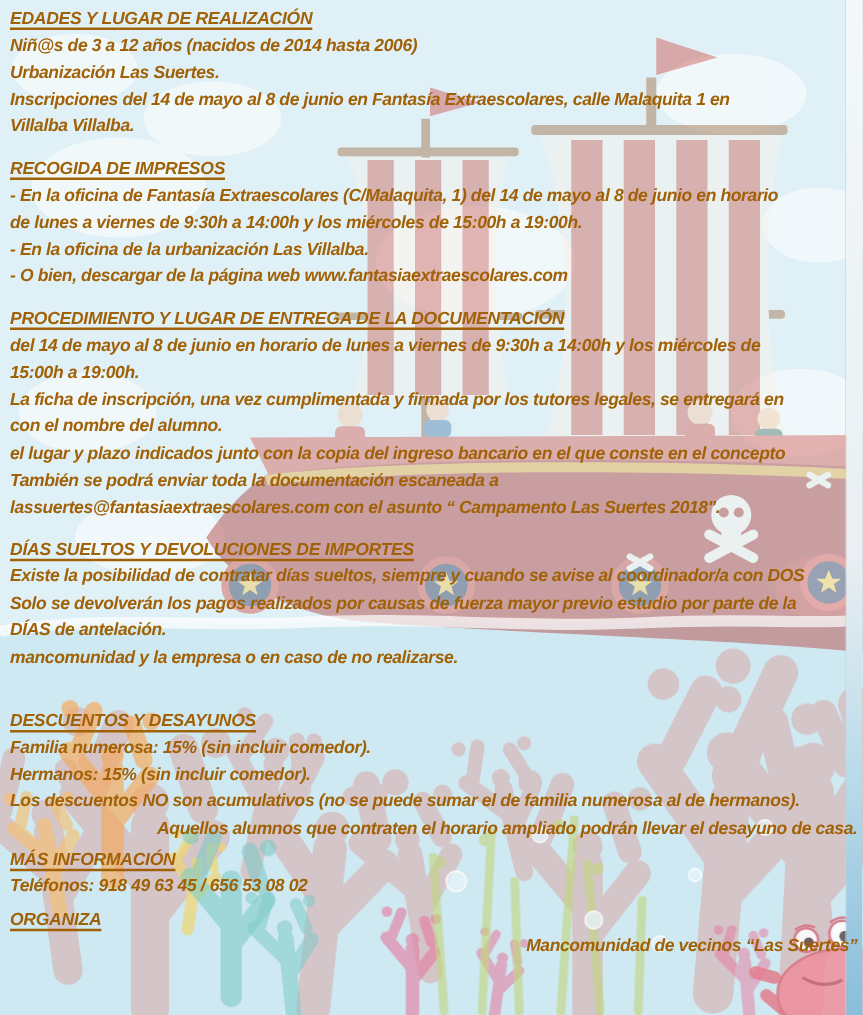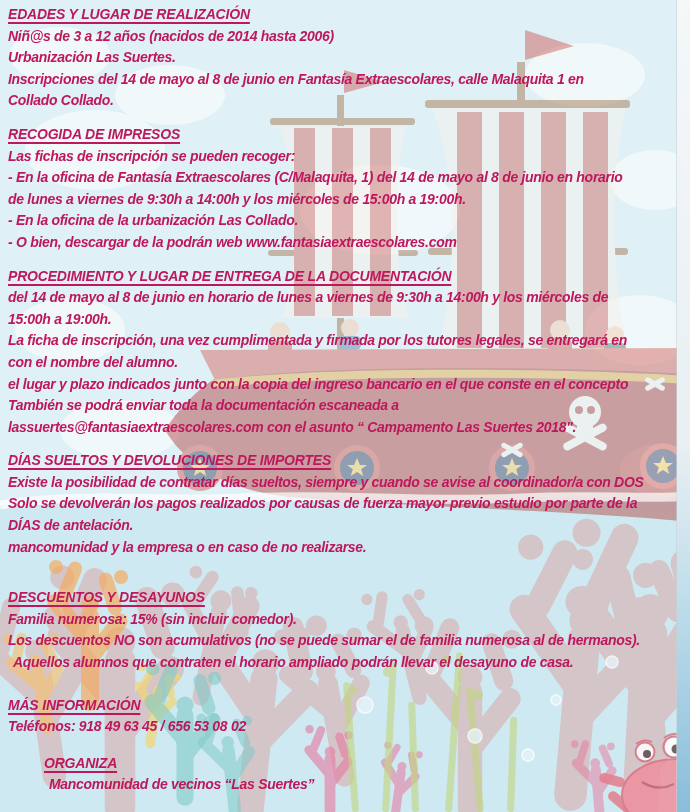--- a/index.html
+++ b/index.html
@@ -4,36 +4,36 @@
 <style>
   html,body{margin:0;padding:0;}
   body{
     width:690px;height:812px;overflow:hidden;position:relative;
     background:#dceef6;
     font-family:"Liberation Sans",sans-serif;
   }
   .bg{position:absolute;left:0;top:0;width:690px;height:812px;}
   .content{
     position:absolute;left:8px;top:4px;width:678px;
-    color:#be185d;font-style:italic;font-weight:700;
+    color:#a16207;font-style:italic;font-weight:700;
     font-size:14px;line-height:21.6px;
   }
   .sec{margin:0 0 12px 0;}
   .sec.g13{margin-bottom:29px;}
-  .sec.g21{margin-bottom:21px;}
-  .sec.g5{margin-bottom:15px;}
-  .sec.g0{margin-bottom:0;margin-left:36px;}
+  .sec.g21{margin-bottom:3px;}
+  .sec.g5{margin-bottom:5px;}
+  .sec.g0{margin-bottom:0;}
   .heading{
     text-decoration:underline;
     text-underline-offset:3px;
     text-decoration-thickness:1.5px;
     white-space:nowrap;letter-spacing:-0.2px;
   }
   .line{white-space:nowrap;letter-spacing:-0.3px;}
-  .line.indent{padding-left:5px;}
+  .line.indent{padding-left:5px;text-align:right;}
 </style>
 </head>
 <body>
 
 <svg class="bg" viewBox="0 0 690 812" aria-hidden="true">
   <defs>
     <linearGradient id="edgeGrad" x1="0" y1="0" x2="0" y2="1">
       <stop offset="0" stop-color="#f3f7f9"></stop>
       <stop offset="0.55" stop-color="#e6edf1"></stop>
       <stop offset="0.74" stop-color="#b6d9e9"></stop>
@@ -247,30 +247,29 @@
   <rect x="0" y="0" width="690" height="812" fill="#ffffff" opacity="0.12"></rect>
 </svg>
 
 <div class="content">
 
   <div class="sec">
     <div class="heading">EDADES Y LUGAR DE REALIZACIÓN</div>
     <div class="line">Niñ@s de 3 a 12 años (nacidos de 2014 hasta 2006)</div>
     <div class="line">Urbanización Las Suertes.</div>
     <div class="line">Inscripciones del 14 de mayo al 8 de junio en Fantasía Extraescolares, calle Malaquita 1 en</div>
-    <div class="line">Collado Collado.</div>
+    <div class="line">Villalba Villalba.</div>
   </div>
 
   <div class="sec">
     <div class="heading">RECOGIDA DE IMPRESOS</div>
-    <div class="line">Las fichas de inscripción se pueden recoger:</div>
     <div class="line">- En la oficina de Fantasía Extraescolares (C/Malaquita, 1) del 14 de mayo al 8 de junio en horario</div>
     <div class="line">de lunes a viernes de 9:30h a 14:00h y los miércoles de 15:00h a 19:00h.</div>
-    <div class="line">- En la oficina de la urbanización Las Collado.</div>
-    <div class="line">- O bien, descargar de la podrán web www.fantasiaextraescolares.com</div>
+    <div class="line">- En la oficina de la urbanización Las Villalba.</div>
+    <div class="line">- O bien, descargar de la página web www.fantasiaextraescolares.com</div>
   </div>
 
   <div class="sec">
     <div class="heading">PROCEDIMIENTO Y LUGAR DE ENTREGA DE LA DOCUMENTACIÓN</div>
     <div class="line">del 14 de mayo al 8 de junio en horario de lunes a viernes de 9:30h a 14:00h y los miércoles de</div>
     <div class="line">15:00h a 19:00h.</div>
     <div class="line">La ficha de inscripción, una vez cumplimentada y firmada por los tutores legales, se entregará en</div>
     <div class="line">con el nombre del alumno.</div>
     <div class="line">el lugar y plazo indicados junto con la copia del ingreso bancario en el que conste en el concepto</div>
     <div class="line">También se podrá enviar toda la documentación escaneada a</div>
@@ -281,20 +280,21 @@
     <div class="heading">DÍAS SUELTOS Y DEVOLUCIONES DE IMPORTES</div>
     <div class="line">Existe la posibilidad de contratar días sueltos, siempre y cuando se avise al coordinador/a con DOS</div>
     <div class="line">Solo se devolverán los pagos realizados por causas de fuerza mayor previo estudio por parte de la</div>
     <div class="line">DÍAS de antelación.</div>
     <div class="line">mancomunidad y la empresa o en caso de no realizarse.</div>
   </div>
 
   <div class="sec g21">
     <div class="heading">DESCUENTOS Y DESAYUNOS</div>
     <div class="line">Familia numerosa: 15% (sin incluir comedor).</div>
+    <div class="line">Hermanos: 15% (sin incluir comedor).</div>
     <div class="line">Los descuentos NO son acumulativos (no se puede sumar el de familia numerosa al de hermanos).</div>
     <div class="line indent">Aquellos alumnos que contraten el horario ampliado podrán llevar el desayuno de casa.</div>
   </div>
 
   <div class="sec g5">
     <div class="heading">MÁS INFORMACIÓN</div>
     <div class="line">Teléfonos: 918 49 63 45 / 656 53 08 02</div>
   </div>
 
   <div class="sec g0">

